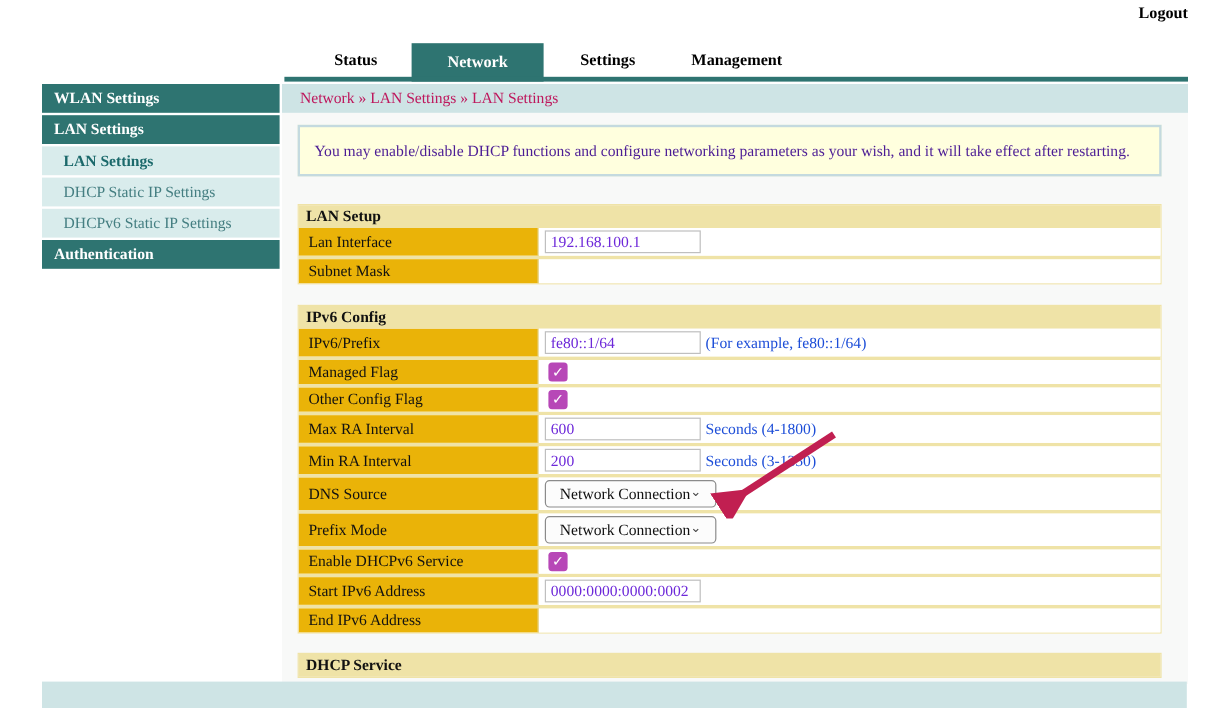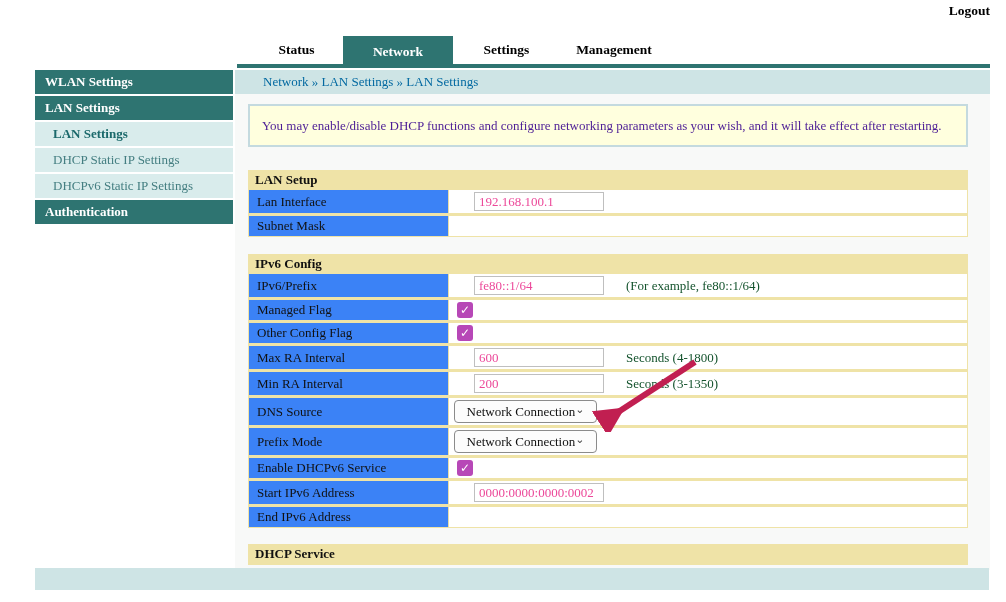--- a/index.html
+++ b/index.html
@@ -19,36 +19,36 @@
 
   
   .sidebar { position:absolute; left:35px; top:70px; width:198px; display:flex; flex-direction:column;justify-content:flex-end; }
   .side-item { height:24px; margin-bottom:2px; display:flex; align-items:center; font-size:13px; cursor:pointer; }
   .side-item.group { background:#2E7471; color:#fff; font-weight:bold; padding-left:10px; }
   .side-item.sub   { background:#D9ECEC; color:#447E81; padding-left:18px; }
   .side-item.sub.selected { color:#1B696B; font-weight:bold; }
 
   
   .content { position:absolute; left:235px; top:70px; width:755px; height:500px; background:#F8F9F8; }
-  .breadcrumb { height:24px; background:#CEE4E5; display:flex; align-items:center; padding-left:28px; font-size:13px; color:#0369a1; }
+  .breadcrumb { height:24px; background:#CEE4E5; display:flex; align-items:center; padding-left:15px; font-size:13px; color:#be185d; }
   .infobox { margin:10px 22px 0 13px; height:43px; background:#FFFFDE; border:2px solid #C4DADF;
              display:flex; align-items:center; padding-left:12px; font-size:13px; color:#4c1d95; }
 
   .section { margin:0 22px 0 13px; border:1px solid #EFE3A7; background:#fff; }
   .section.mt1 { margin-top:23px; } .section.mt2 { margin-top:17px; } .section.mt3 { margin-top:16px; }
   .section-header { background:#EFE3A7; font-weight:bold; font-size:13px; color:#111; padding:1px 6px 2px 6px; }
   .row { display:flex; align-items:stretch; min-height:23px; background:#fff; }
   .row + .row { border-top:3px solid #EFE3A7; }
   .row:first-of-type { border-top:1px solid #F6EFCB; }
-  .cell-label { width:200px; background:#3b82f6; display:flex; align-items:center;
+  .cell-label { width:200px; background:#eab308; display:flex; align-items:center;
                 padding-left:8px; font-size:13px; color:#111; border-right:1px solid #E6DDA9; }
   .cell-value { flex:1; display:flex; align-items:center; padding:2px 0 2px 5px; background:#fff; }
   .txt-input { width:130px; height:19px; border:1px solid #BFBFBF; background:#fff;
-               font-family:"Liberation Serif",serif; font-size:13px; color:#ec4899; padding:0 4px;margin-left:20px; }
-  .hint { margin-left:22px; font-size:13px; color:#14532d; }
+               font-family:"Liberation Serif",serif; font-size:13px; color:#6d28d9; padding:0 4px; }
+  .hint { margin-left:4px; font-size:13px; color:#1d4ed8; }
   .checkbox { width:16px; height:16px; background:#B747B7; border-radius:3px; margin-left:3px;
               display:flex; align-items:center; justify-content:center; cursor:pointer; }
   .checkbox span { color:#fff; font-size:12px; font-weight:bold; font-family:"DejaVu Sans",sans-serif; line-height:1; }
   .dropdown { width:143px; height:23px; border:1px solid #8B8B8B; border-radius:4px; background:#FCFCFC;
               display:flex; align-items:center; justify-content:center; padding:0 7px; cursor:pointer; }
   .dropdown .dd-text { font-size:13px; color:#111; }
   .dropdown .dd-chevron { font-size:11px; color:#444; font-family:"DejaVu Sans",sans-serif; margin-top:-4px; }
 
   .bottom-bar { position:absolute; left:35px; top:568px; width:954px; height:22px; background:#CEE4E5; z-index:4; }
 

